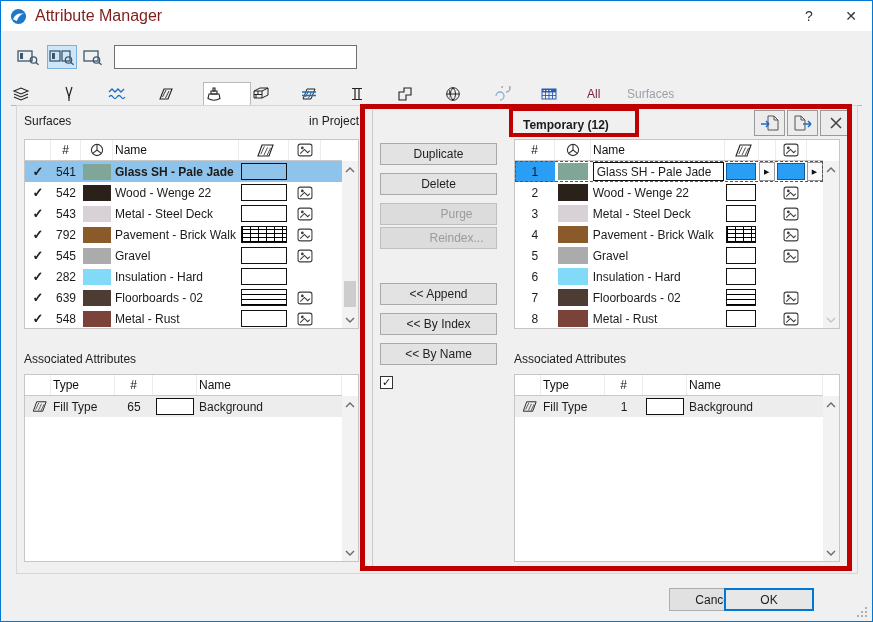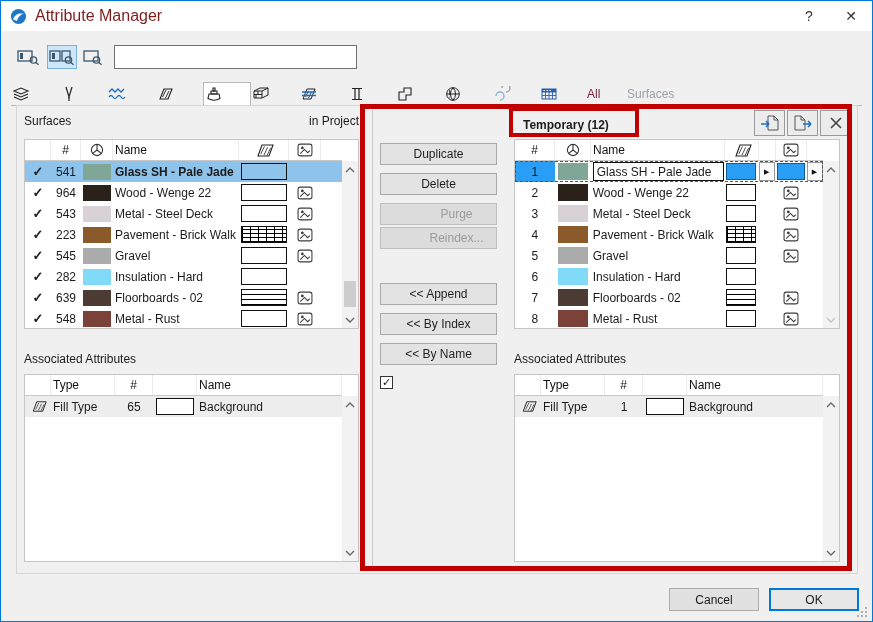--- a/index.html
+++ b/index.html
@@ -313,21 +313,21 @@
             <div class="cell ct" style="width: 50px;">
               <span class="fill-box onsel"></span>
             </div>
             <div class="cell ct" style="width: 32px;"></div>
             <div class="cell " style="flex: 1 1 0%;"></div>
           </div>
           <div class="tr">
             <div class="cell ct" style="width: 26px;">
               <span class="chk">✓</span>
             </div>
-            <div class="cell ct" style="width: 30px;">964</div>
+            <div class="cell ct" style="width: 30px;">542</div>
             <div class="cell ct" style="width: 32px;">
               <span class="swatch" style="background:#2A211B"></span>
             </div>
             <div class="cell namecell" style="width: 126px;">Wood - Wenge 22</div>
             <div class="cell ct" style="width: 50px;">
               <span class="fill-box"></span>
             </div>
             <div class="cell ct" style="width: 32px;">
               <svg width="16" height="14" viewBox="0 0 15 13">
                 <rect x="1" y="1" width="13" height="11" rx="2" fill="none" stroke="#3c3c3c"></rect>
@@ -355,21 +355,21 @@
                 <circle cx="5" cy="4.6" r="1.3" fill="#3c3c3c"></circle>
                 <path d="M3 10 L7 6 L10 9 L12 7" fill="none" stroke="#3c3c3c"></path>
               </svg>
             </div>
             <div class="cell " style="flex: 1 1 0%;"></div>
           </div>
           <div class="tr">
             <div class="cell ct" style="width: 26px;">
               <span class="chk">✓</span>
             </div>
-            <div class="cell ct" style="width: 30px;">223</div>
+            <div class="cell ct" style="width: 30px;">792</div>
             <div class="cell ct" style="width: 32px;">
               <span class="swatch" style="background:#8B5A2B"></span>
             </div>
             <div class="cell namecell" style="width: 126px;">Pavement - Brick Walk</div>
             <div class="cell ct" style="width: 50px;">
               <span class="fill-box fill-brick"></span>
             </div>
             <div class="cell ct" style="width: 32px;">
               <svg width="16" height="14" viewBox="0 0 15 13">
                 <rect x="1" y="1" width="13" height="11" rx="2" fill="none" stroke="#3c3c3c"></rect>
@@ -798,21 +798,21 @@
             </svg>
           </div>
       </div>
     </div>
   </div>
 
   <div class="ann" style="left:359px; top:103px; width:492px; height:467px;"></div>
   <div class="ann small" style="left:508px; top:106px; width:130px; height:30px;"></div>
 
   <div class="dlg-btn" style="left:668px">Cancel</div>
-  <div class="dlg-btn default" style="left:768px">OK</div>
+  <div class="dlg-btn default" style="left:723px">OK</div>
   <svg class="grip" width="11" height="11" viewBox="0 0 11 11">
     <g fill="#9a9a9a">
         <circle cx="9" cy="2" r="1"></circle>
         <circle cx="9" cy="6" r="1"></circle>
         <circle cx="9" cy="10" r="1"></circle>
         <circle cx="5" cy="6" r="1"></circle>
         <circle cx="5" cy="10" r="1"></circle>
         <circle cx="1" cy="10" r="1"></circle>
       </g>
   </svg>

